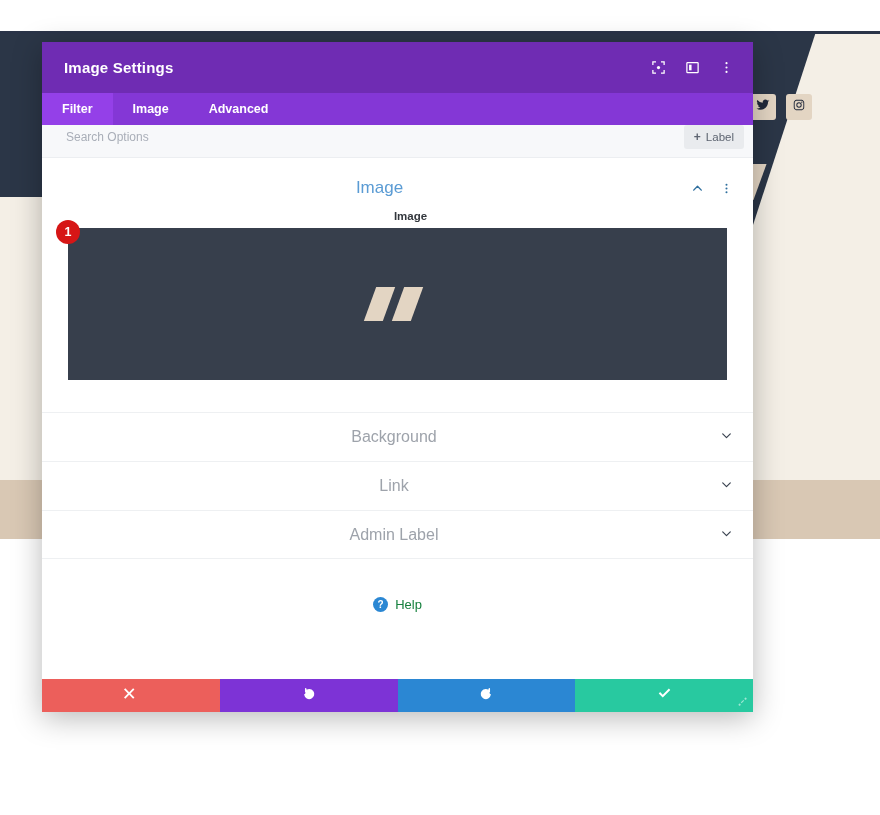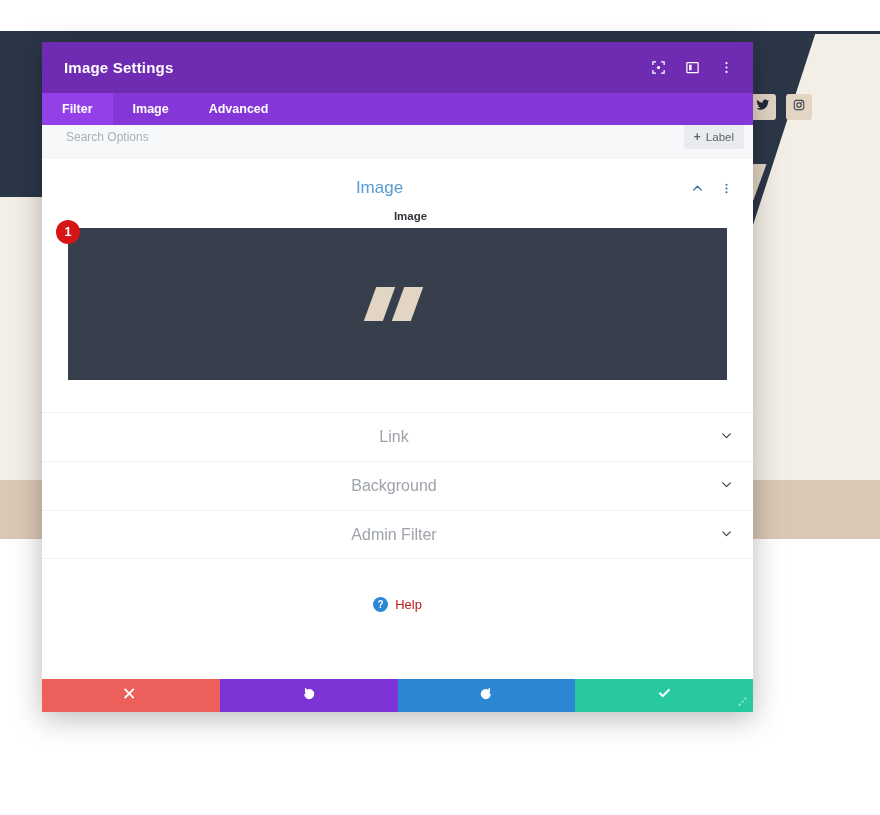--- a/index.html
+++ b/index.html
@@ -96,21 +96,21 @@
   .accordion { margin-top: 32px; }
   .acc-row { height: 49px; border-top: 1px solid #eef0f2; display: flex; align-items: center;
       padding: 0 20px 0 26px; cursor: pointer; }
   .acc-row:last-child { border-bottom: 1px solid #eef0f2; }
   .acc-label { flex: 1; font-size: 16px; color: #9ea3ab; }
   .acc-chevron svg { width: 13px; height: 13px; }
 
   .help-row { display: flex; align-items: center; justify-content: center; gap: 7px; margin-top: 38px; }
   .help-circle { width: 15px; height: 15px; border-radius: 50%; background: #2b87d3; color: #ffffff;
       font-size: 10px; font-weight: bold; display: flex; align-items: center; justify-content: center; }
-  .help-text { font-size: 13px; color: #b91c1c; }
+  .help-text { font-size: 13px; color: #15803d; }
 
   .modal-footer { height: 33px; display: flex; flex: 0 0 auto; position: relative; }
   .foot-btn { flex: 1; display: flex; align-items: center; justify-content: center; cursor: pointer; color: #ffffff; }
   .foot-btn svg { width: 15px; height: 15px; fill: #ffffff; }
   .foot-cancel { background: #ec5f5b; }
   .foot-undo   { background: #7d33d6; }
   .foot-redo   { background: #2b87d3; }
   .foot-save   { background: #28c9a0; }
   .resize-handle { position: absolute; right: 0; bottom: 0; width: 22px; height: 22px;
       display: flex; align-items: center; justify-content: center; cursor: nwse-resize; }
@@ -243,37 +243,37 @@
           <div class="modal-quote">
               <i></i>
               <i></i>
             </div>
         </div>
         <div class="step-badge">1</div>
       </div>
 
       <div class="accordion">
         <div class="acc-row">
+          <span class="acc-label">Background</span>
+          <span class="acc-chevron">
+            <svg viewBox="0 0 24 24" fill="none" stroke="#3a4250" stroke-width="2.2" stroke-linecap="round" stroke-linejoin="round">
+                <path d="M5 9l7 7 7-7"></path>
+              </svg>
+          </span>
+        </div>
+        <div class="acc-row">
           <span class="acc-label">Link</span>
           <span class="acc-chevron">
             <svg viewBox="0 0 24 24" fill="none" stroke="#3a4250" stroke-width="2.2" stroke-linecap="round" stroke-linejoin="round">
                 <path d="M5 9l7 7 7-7"></path>
               </svg>
           </span>
         </div>
         <div class="acc-row">
-          <span class="acc-label">Background</span>
-          <span class="acc-chevron">
-            <svg viewBox="0 0 24 24" fill="none" stroke="#3a4250" stroke-width="2.2" stroke-linecap="round" stroke-linejoin="round">
-                <path d="M5 9l7 7 7-7"></path>
-              </svg>
-          </span>
-        </div>
-        <div class="acc-row">
-          <span class="acc-label">Admin Filter</span>
+          <span class="acc-label">Admin Label</span>
           <span class="acc-chevron">
             <svg viewBox="0 0 24 24" fill="none" stroke="#3a4250" stroke-width="2.2" stroke-linecap="round" stroke-linejoin="round">
                 <path d="M5 9l7 7 7-7"></path>
               </svg>
           </span>
         </div>
       </div>
 
       <div class="help-row">
         <span class="help-circle">?</span>

